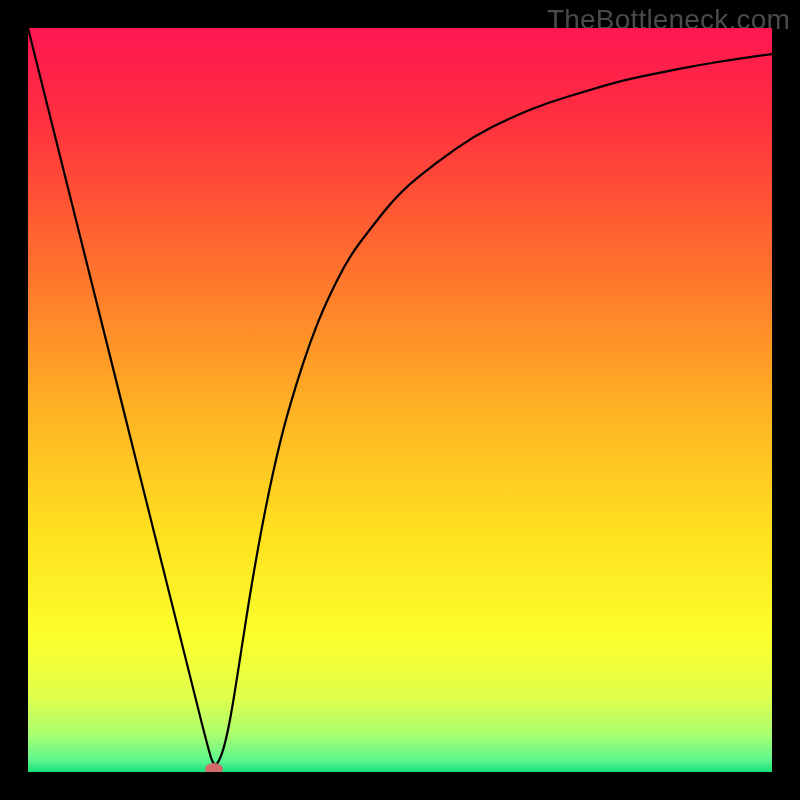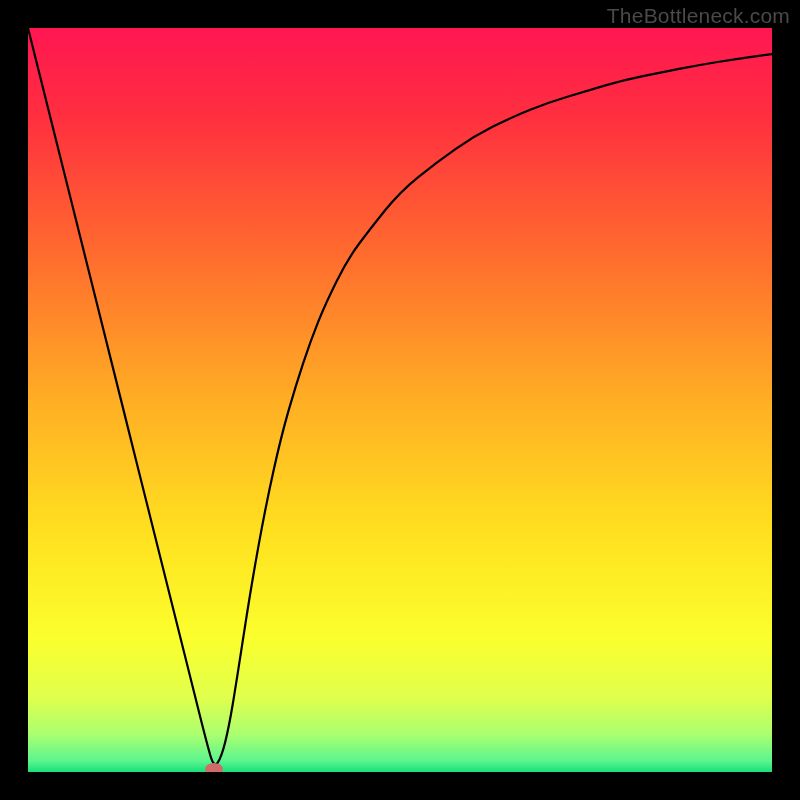--- a/index.html
+++ b/index.html
@@ -23,21 +23,21 @@
     top: 28px;
     width: 744px;
     height: 744px;
     overflow: hidden;
   }
   .watermark {
     position: absolute;
     top: 4px;
     right: 10px;
     color: #4a4a4a;
-    font-size: 21px;
+    font-size: 28px;
     font-weight: 500;
     letter-spacing: 0.2px;
   }
   svg { display: block; }
 </style>
 </head>
 <body>
 
 <div class="frame">
   <div class="watermark">TheBottleneck.com</div>

